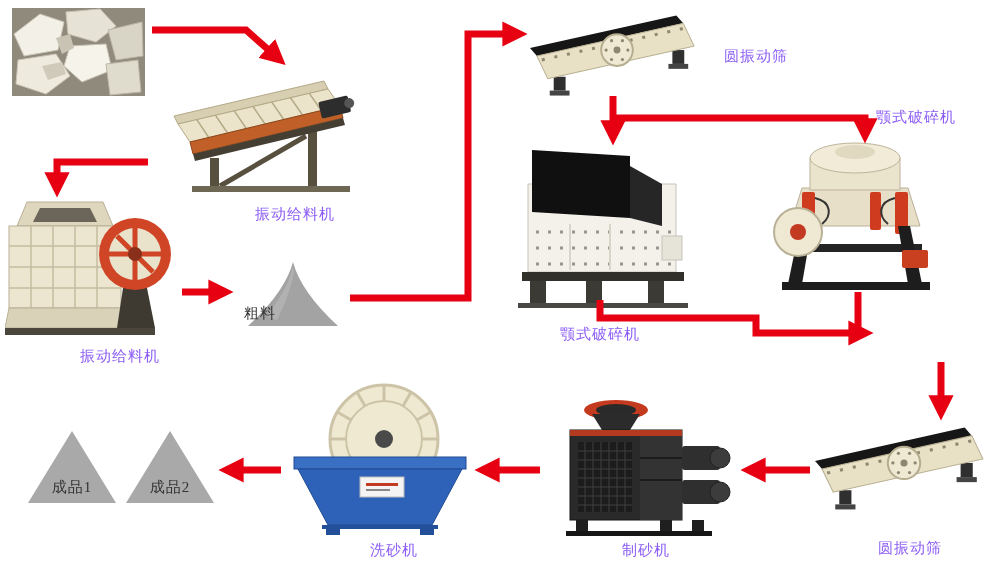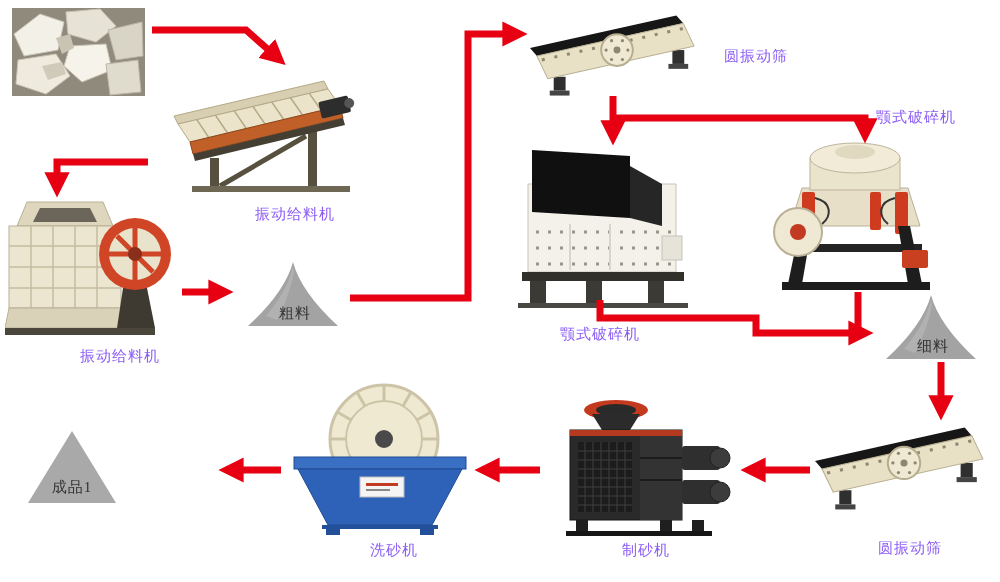--- a/index.html
+++ b/index.html
@@ -7,21 +7,21 @@
     position:relative;width:1000px;height:582px;background:#ffffff;
     overflow:hidden;font-family:"Liberation Sans", sans-serif;
   }
   .node{position:absolute;}
   .node svg{display:block;width:100%;height:100%;}
   .lbl{
     position:absolute;font-size:15px;color:#8b5cf6;text-align:right;
     white-space:nowrap;letter-spacing:1px;
   }
   .pile-lbl{
-    position:absolute;left:4px;right:0;bottom:7px;text-align:center;
+    position:absolute;left:4px;right:0;bottom:7px;text-align:left;
     font-size:15px;color:#333333;letter-spacing:1px;
   }
   .tri-lbl{
     position:absolute;left:0;right:0;bottom:9px;text-align:center;
     font-size:15px;color:#333333;letter-spacing:1px;font-family:Liberation Serif, serif;
   }
   #arrow-layer{position:absolute;left:0;top:0;z-index:5;pointer-events:none;}
 </style>
 </head>
 <body>
@@ -161,27 +161,20 @@
       <rect x="14" y="112" width="136" height="8" fill="#242424"></rect>
       <polygon points="28,94 40,94 30,152 16,152" fill="#1d1d1d"></polygon>
       <polygon points="126,94 138,94 150,152 136,152" fill="#1d1d1d"></polygon>
       <rect x="10" y="150" width="148" height="8" fill="#1d1d1d"></rect>
       <rect x="130" y="118" width="26" height="18" rx="2" fill="#c8401f"></rect>
       <circle cx="26" cy="100" r="24" fill="#efe9d4" stroke="#b9b096" stroke-width="2"></circle>
       <circle cx="26" cy="100" r="8" fill="#c23a22"></circle>
     </svg>
   </div>
 
-  <div class="node" style="left:878px;top:293px;width:106px;height:70px">
-    <svg viewBox="0 0 106 70">
-      <path d="M53 2 Q45 32 8 66 L98 66 Q61 32 53 2 Z" fill="#a3a3a3"></path>
-      <path d="M53 6 Q48 30 26 56 L37 60 Q51 32 54 12 Z" fill="#bdbdbd" opacity="0.55"></path>
-    </svg>
-    <span class="pile-lbl">细料</span>
-  </div>
 
   <div class="node" style="left:813px;top:416px;width:182px;height:106px">
     <svg viewBox="0 0 180 100">
       <rect x="26" y="71" width="12" height="14" fill="#2f2f2f"></rect>
       <rect x="146" y="44" width="12" height="14" fill="#2f2f2f"></rect>
       <rect x="22" y="85" width="20" height="5" fill="#444"></rect>
       <rect x="142" y="58" width="20" height="5" fill="#444"></rect>
       <polygon points="2,42 150,9 157,17 9,50" fill="#161616"></polygon>
       <polygon points="9,50 157,17 168,40 20,73" fill="#e9e1c6" stroke="#b6ad8f"></polygon>
       <line x1="14" y1="54" x2="162" y2="21" stroke="#8f8670" stroke-width="3" stroke-dasharray="3 10"></line>
@@ -264,20 +257,26 @@
       <rect x="138" y="146" width="14" height="6" fill="#24509a"></rect>
     </svg>
   </div>
 
   <div class="node" style="left:25px;top:428px;width:94px;height:78px">
     <svg viewBox="0 0 94 78">
       <polygon points="47,3 91,75 3,75" fill="#a9a9a9"></polygon>
     </svg>
     <span class="tri-lbl">成品1</span>
   </div>
+  <div class="node" style="left:123px;top:428px;width:94px;height:78px">
+    <svg viewBox="0 0 94 78">
+      <polygon points="47,3 91,75 3,75" fill="#a9a9a9"></polygon>
+    </svg>
+    <span class="tri-lbl">成品2</span>
+  </div>
 
   <div class="lbl" style="left:195px;top:205px;width:140px">振动给料机</div>
   <div class="lbl" style="left:10px;top:347px;width:150px">振动给料机</div>
   <div class="lbl" style="left:724px;top:47px">圆振动筛</div>
   <div class="lbl" style="left:520px;top:325px;width:120px">颚式破碎机</div>
   <div class="lbl" style="left:876px;top:108px">颚式破碎机</div>
   <div class="lbl" style="left:878px;top:539px">圆振动筛</div>
   <div class="lbl" style="left:590px;top:541px;width:80px">制砂机</div>
   <div class="lbl" style="left:338px;top:541px;width:80px">洗砂机</div>
 

